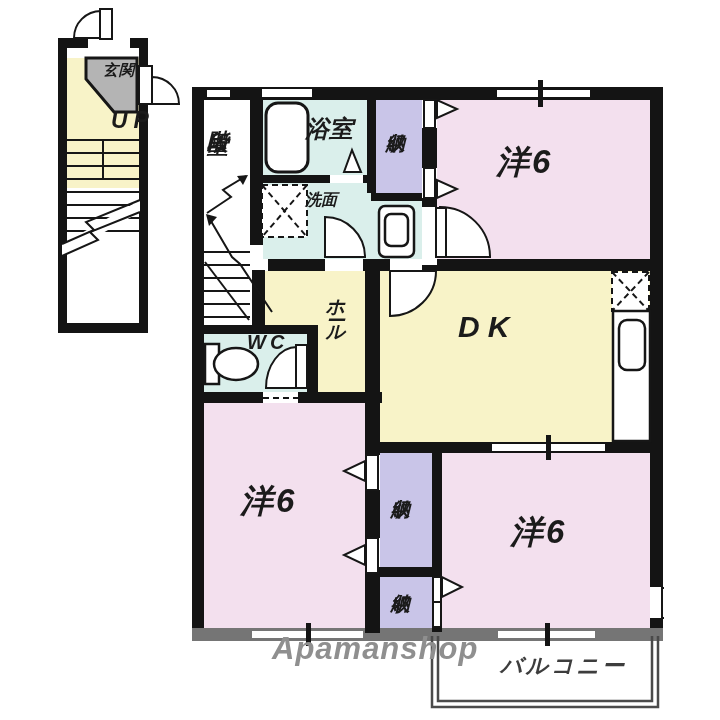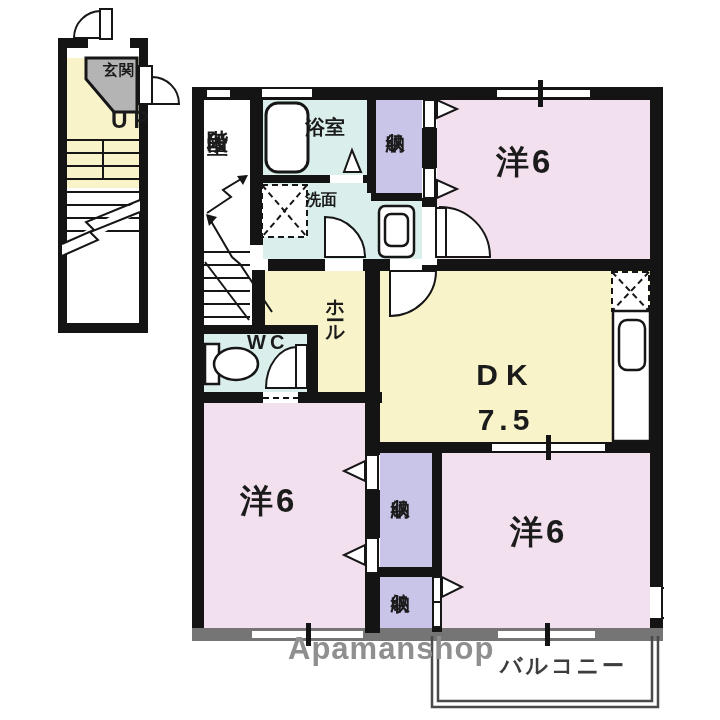--- a/index.html
+++ b/index.html
@@ -2,25 +2,25 @@
 <html style="--c-wall: #141414; --c-wall_bottom: #757575; --c-pink: #f3e0ee; --c-yellow: #f8f3c8; --c-cyan: #daefeb; --c-purple: #c9c5e8; --c-gray_area: #b4b4b4; --c-balcony_line: #4a4a4a; --c-watermark: #8f8f8f;"><head>
 <meta charset="utf-8">
 <style>
   :root{
     --c-wall:#141414; --c-wall_bottom:#757575; --c-pink:#f3e0ee; --c-yellow:#f8f3c8;
     --c-cyan:#daefeb; --c-purple:#c9c5e8; --c-gray_area:#b4b4b4; --c-balcony_line:#4a4a4a;
     --c-watermark:#8f8f8f;
   }
   html,body{margin:0;padding:0;background:#fff;}
   .canvas{position:relative;width:664px;height:720px;background:#fff;overflow:hidden;
-          font-family:"Liberation Sans","DejaVu Sans",sans-serif;}
+          font-family:"Liberation Sans","DejaVu Sans",sans-serif;font-style:italic;}
   .plan-svg{position:absolute;left:0;top:0;}
   .lbl{position:absolute;color:#1b1b1b;font-weight:600;white-space:nowrap;line-height:1.12;}
   .v{writing-mode:vertical-rl;text-orientation:mixed;}
-  .center{text-align:center;margin-top:48px;}
+  .center{text-align:left;}
   
   .w{fill:var(--c-wall);}          .wb{fill:var(--c-wall_bottom);}
   .f-pink{fill:var(--c-pink);}     .f-yellow{fill:var(--c-yellow);}
   .f-cyan{fill:var(--c-cyan);}     .f-purple{fill:var(--c-purple);}
   .f-gray{fill:var(--c-gray_area);stroke:#161616;stroke-width:3;}
   .f-white{fill:#ffffff;}
   .ln{stroke:#161616;stroke-width:2;fill:none;}
   .fix{fill:#fff;stroke:#161616;stroke-width:2.5;}
   .fix3{fill:#fff;stroke:#161616;stroke-width:3;}
   .dashr{fill:#fff;stroke:#161616;stroke-width:2;stroke-dasharray:6 4;}
@@ -157,28 +157,27 @@
   <rect class="leaf" x="139" y="66" width="13" height="38"></rect>
 
   <path class="bal" d="M 432 636 V 707 H 658 V 636"></path>
   <path class="bal" d="M 438 636 V 701 H 652 V 636"></path>
 
 </svg>
 
 <div class="lbl" style="left:103px;top:62px;font-size:15px;letter-spacing:1px;">玄関</div>
 <div class="lbl" style="left:67px;top:108px;font-size:23px;letter-spacing:6px;padding-left:44px;">UP</div>
 <div class="lbl v" style="left:206px;top:113px;font-size:21px;letter-spacing:2px;">階段室</div>
-<div class="lbl" style="left:305px;top:116px;font-size:20px;">浴室</div>
+<div class="lbl" style="left:305px;top:116px;font-size:24px;">浴室</div>
 <div class="lbl" style="left:305px;top:191px;font-size:16px;">洗面</div>
 <div class="lbl v" style="left:385px;top:117px;font-size:19px;letter-spacing:2px;">収納</div>
 <div class="lbl" style="left:496px;top:144px;font-size:33px;letter-spacing:3px;">洋6</div>
 <div class="lbl center" style="left:458px;top:310px;width:96px;font-size:30px;letter-spacing:8px;font-weight:700;">DK</div>
-<div class="lbl center" style="left:458px;top:355px;width:96px;font-size:30px;letter-spacing:5px;font-weight:700;">7.5</div>
 <div class="lbl v" style="left:325px;top:286px;font-size:19px;letter-spacing:2px;">ホール</div>
 <div class="lbl" style="left:247px;top:331px;font-size:20px;letter-spacing:4px;">WC</div>
 <div class="lbl" style="left:240px;top:483px;font-size:33px;letter-spacing:3px;">洋6</div>
 <div class="lbl v" style="left:390px;top:483px;font-size:19px;letter-spacing:2px;">収納</div>
 <div class="lbl v" style="left:390px;top:578px;font-size:19px;letter-spacing:1px;">収納</div>
 <div class="lbl" style="left:510px;top:514px;font-size:33px;letter-spacing:3px;">洋6</div>
 <div class="lbl" style="left:468px;top:654px;font-size:22px;letter-spacing:3px;color:#3d3d3d;margin-left:32px;">バルコニー</div>
-<div class="lbl" style="left:288px;top:632px;font-size:31px;color:var(--c-watermark);font-weight:600;letter-spacing:1px;">Apamanshop</div>
+<div class="lbl" style="left:272px;top:632px;font-size:31px;color:var(--c-watermark);font-weight:600;letter-spacing:1px;">Apamanshop</div>
 
 </div>
 
 </body></html>

